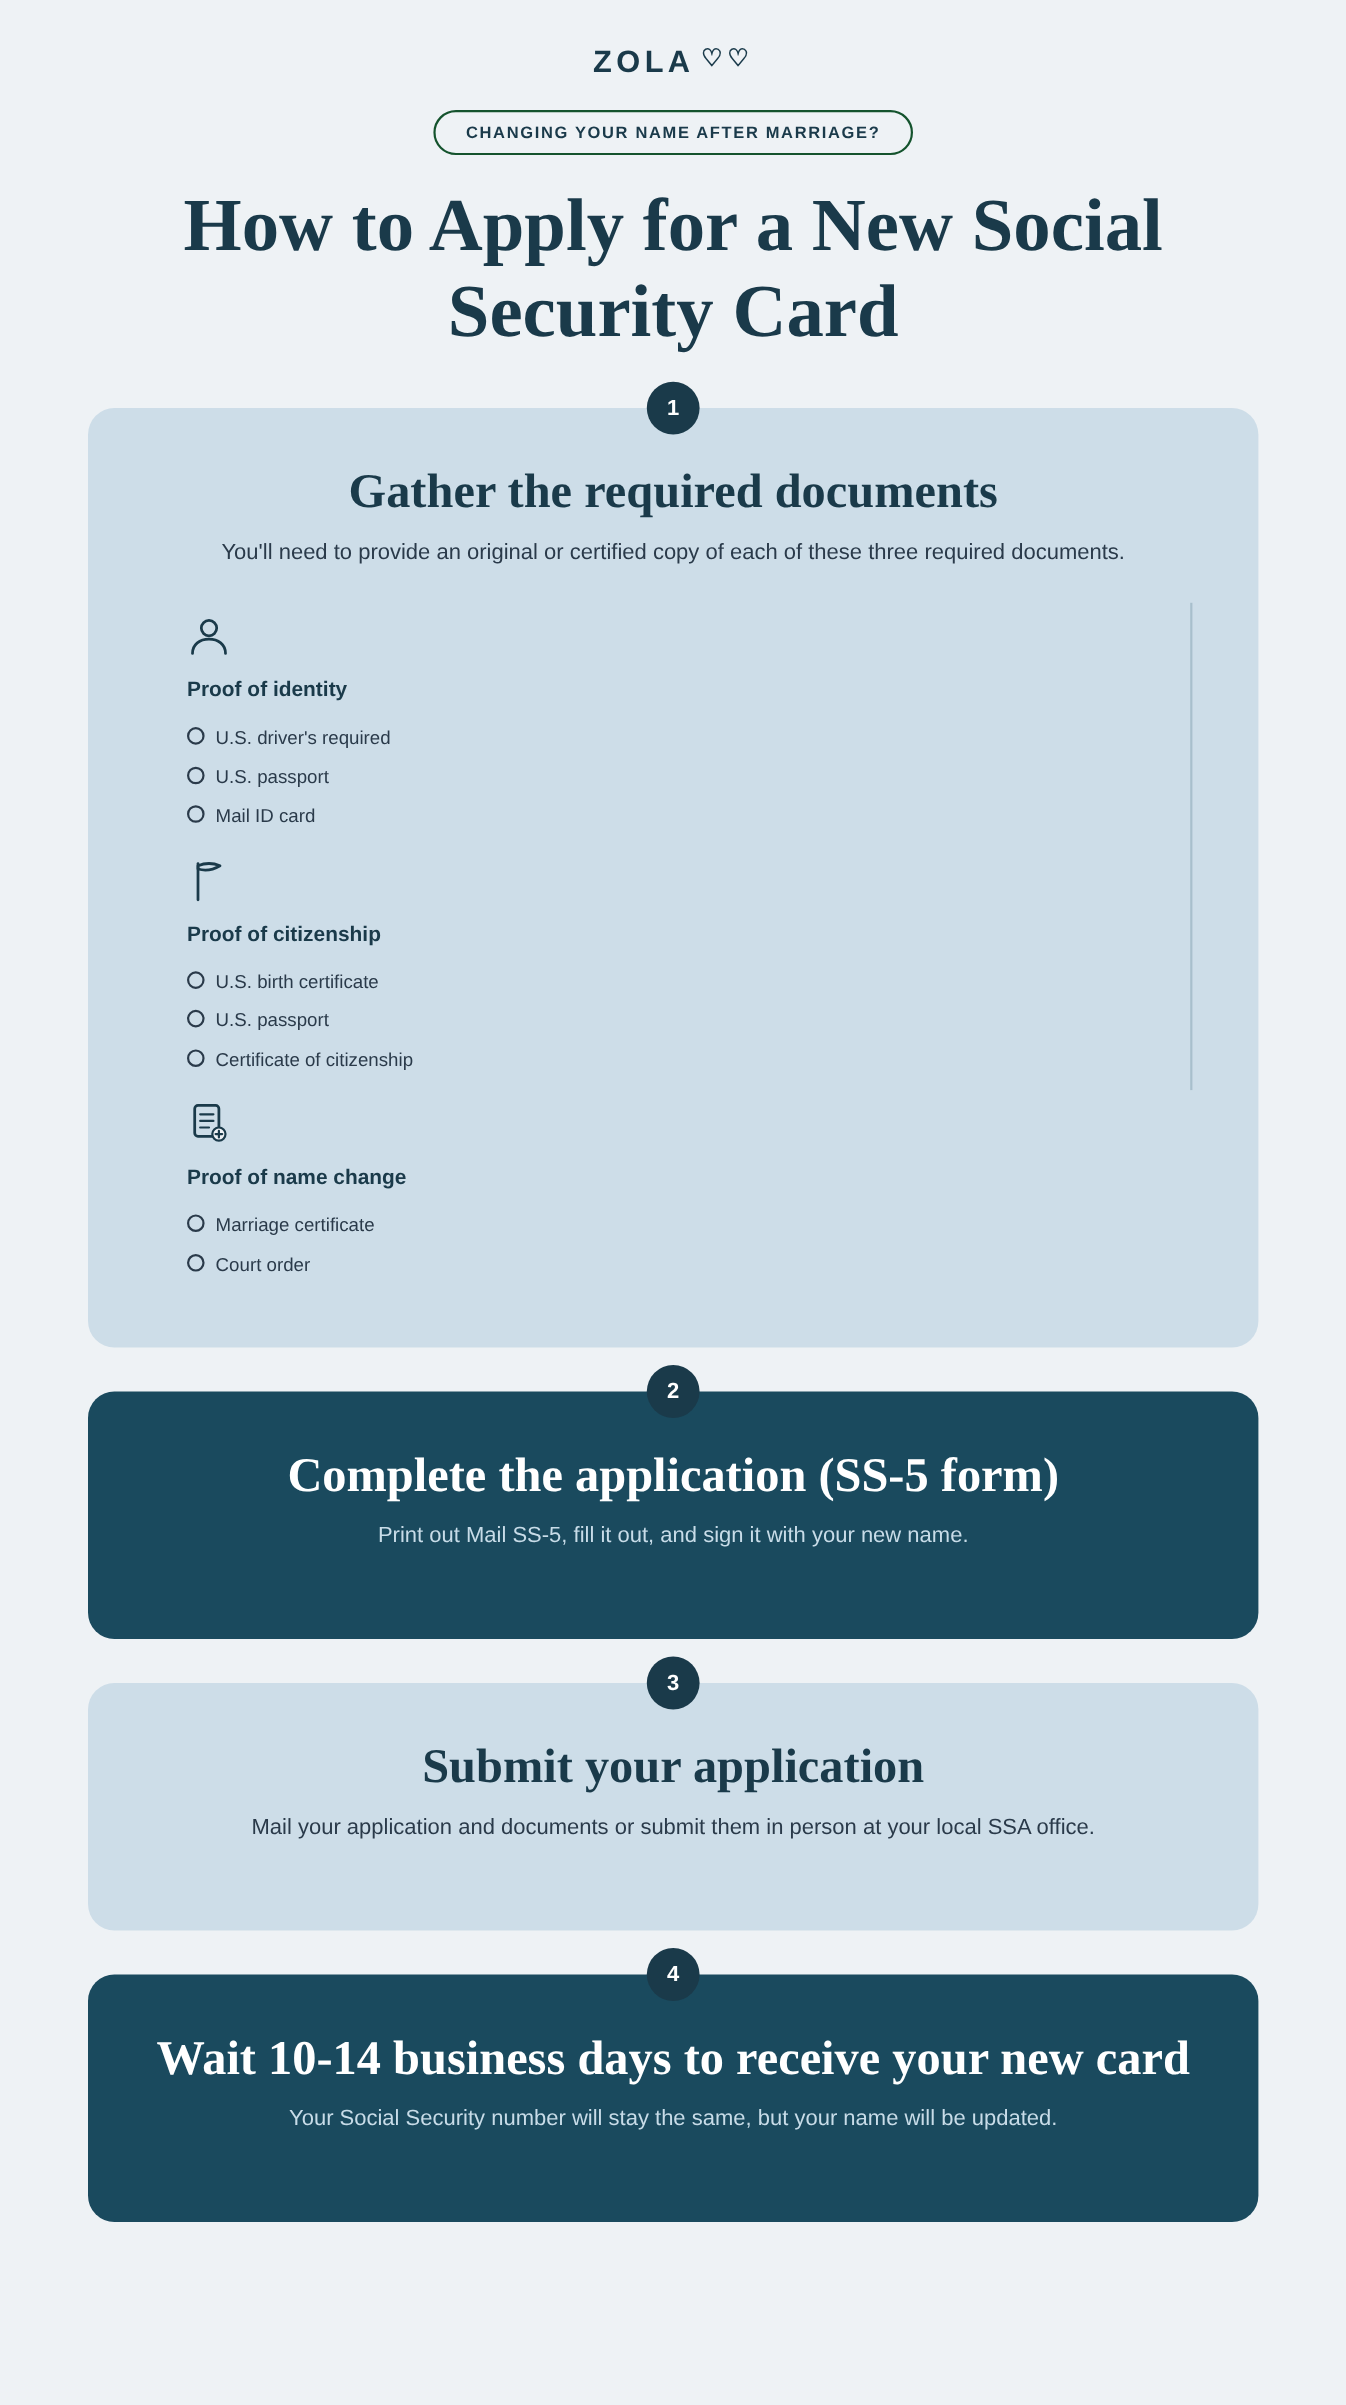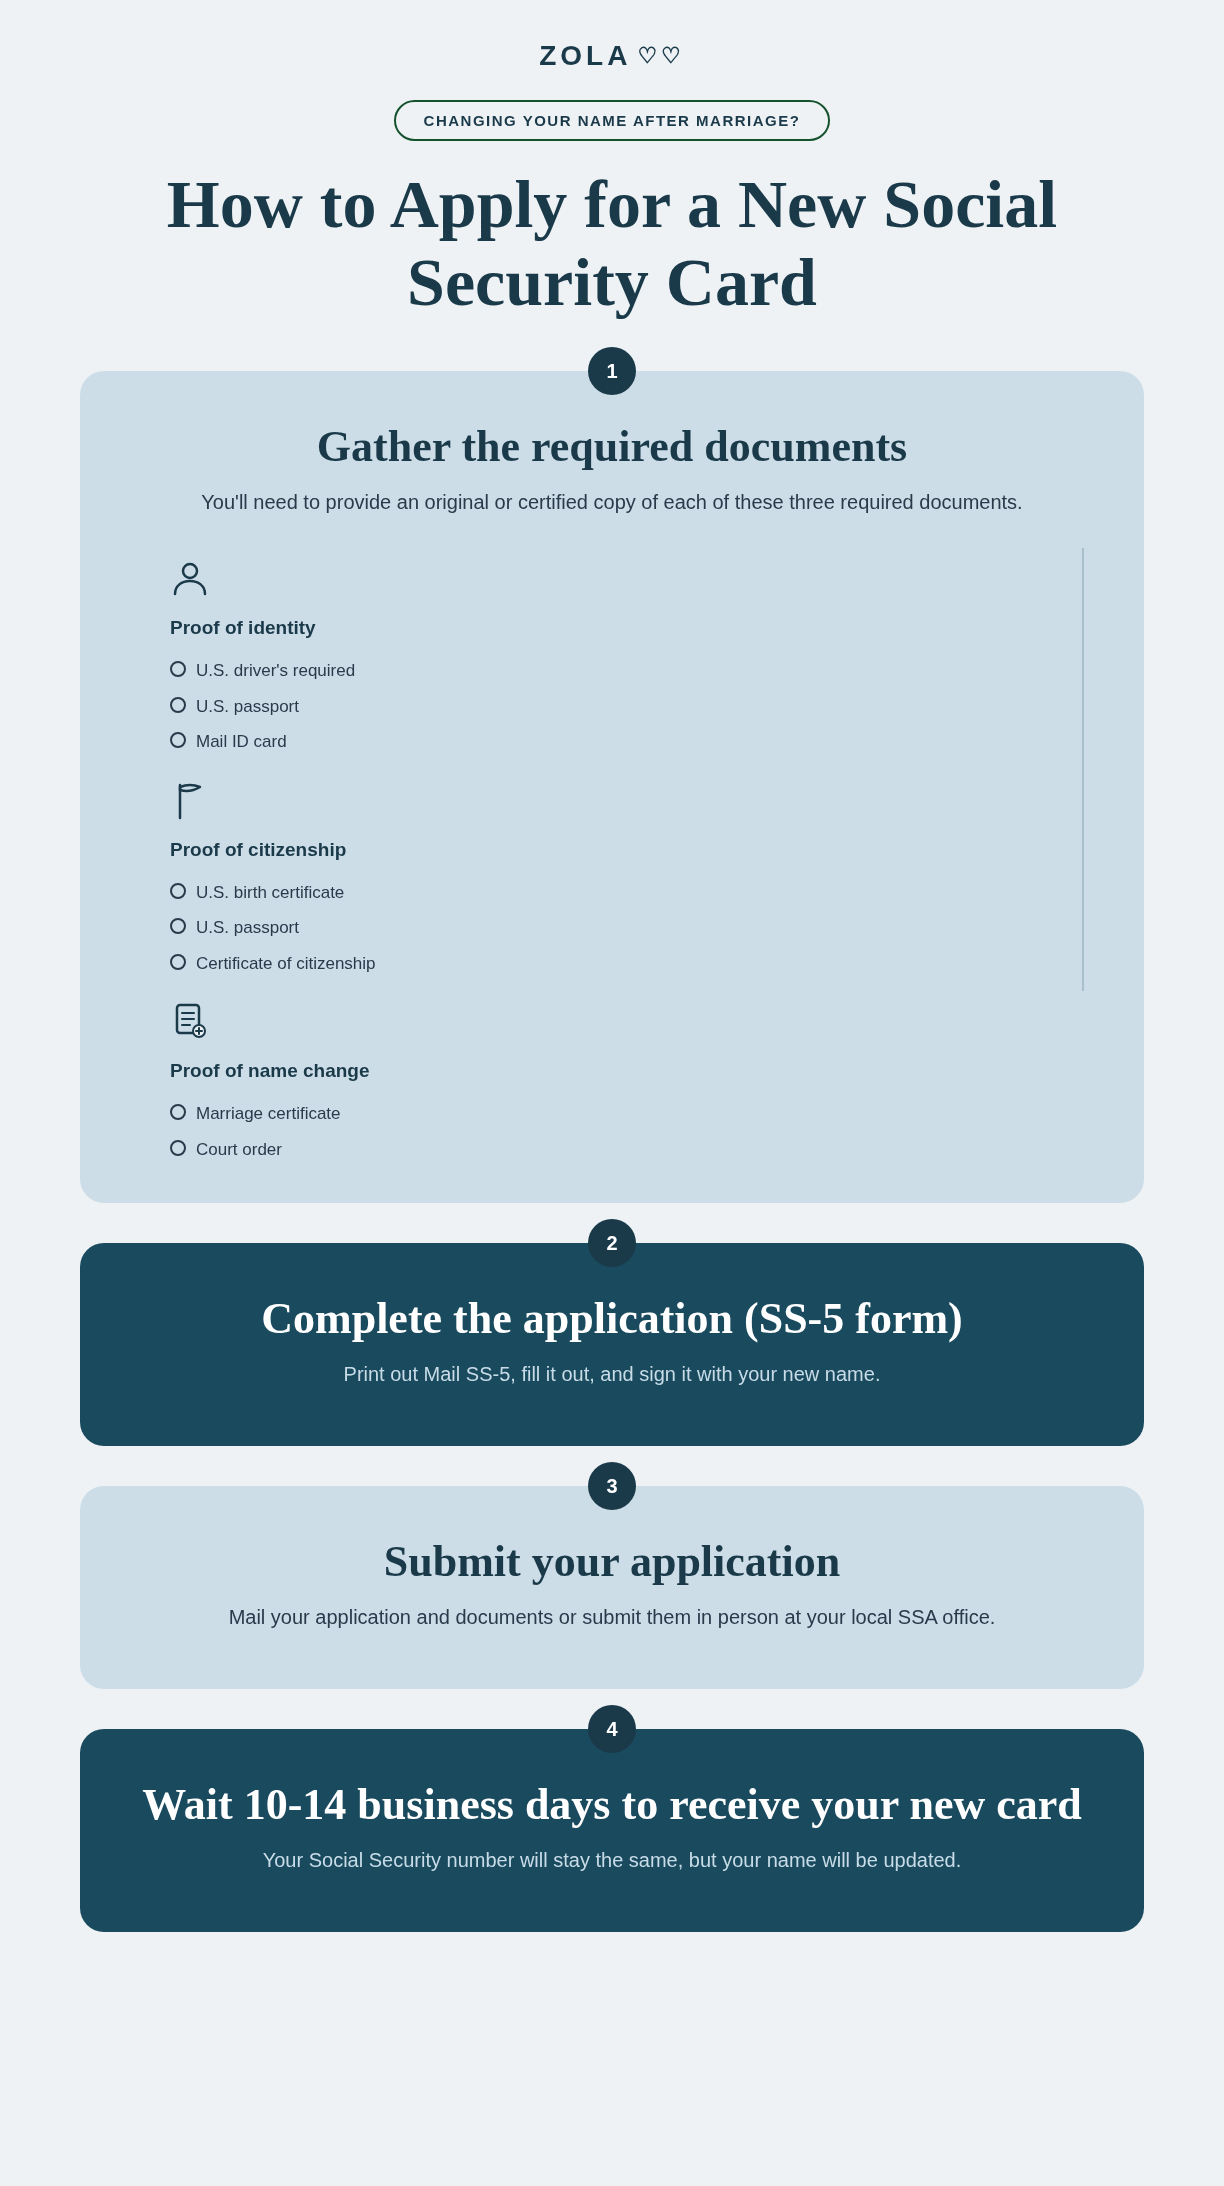--- a/index.html
+++ b/index.html
@@ -15,21 +15,20 @@
     }
 
     .logo {
       font-family: Arial, Helvetica, sans-serif;
       font-size: 28px;
       font-weight: 700;
       letter-spacing: 4px;
       color: #1a3a4a;
       margin-bottom: 28px;
       display: flex;
-      align-items: center;
       gap: 6px;
     }
     .logo-hearts {
       font-size: 22px;
       color: #1a3a4a;
     }
 
     .badge {
       border: 2px solid #14532d;
       border-radius: 30px;
@@ -73,21 +72,21 @@
       justify-content: center;
       position: absolute;
       top: -24px;
       left: 50%;
       transform: translateX(-50%);
       z-index: 2;
     }
 
     .step-card {
       border-radius: 24px;
-      padding: 50px 60px 26px;
+      padding: 50px 60px 48px;
       width: 100%;
     }
 
     .step-card.light {
       background-color: #cddde8;
     }
 
     .step-card.dark {
       background-color: #1a4a5e;
     }

